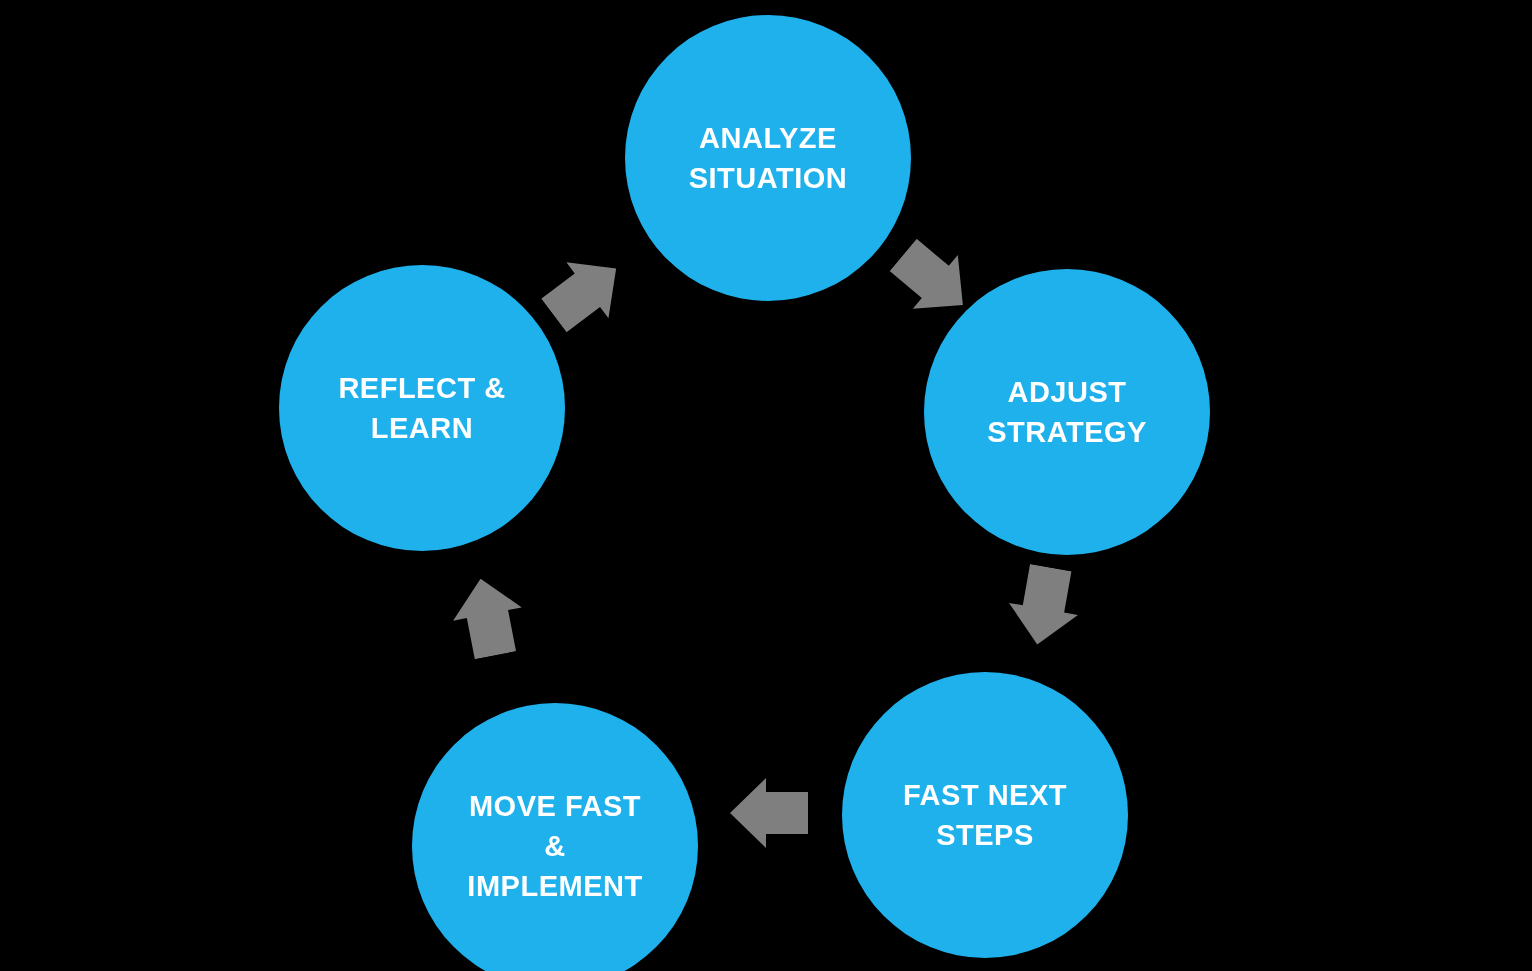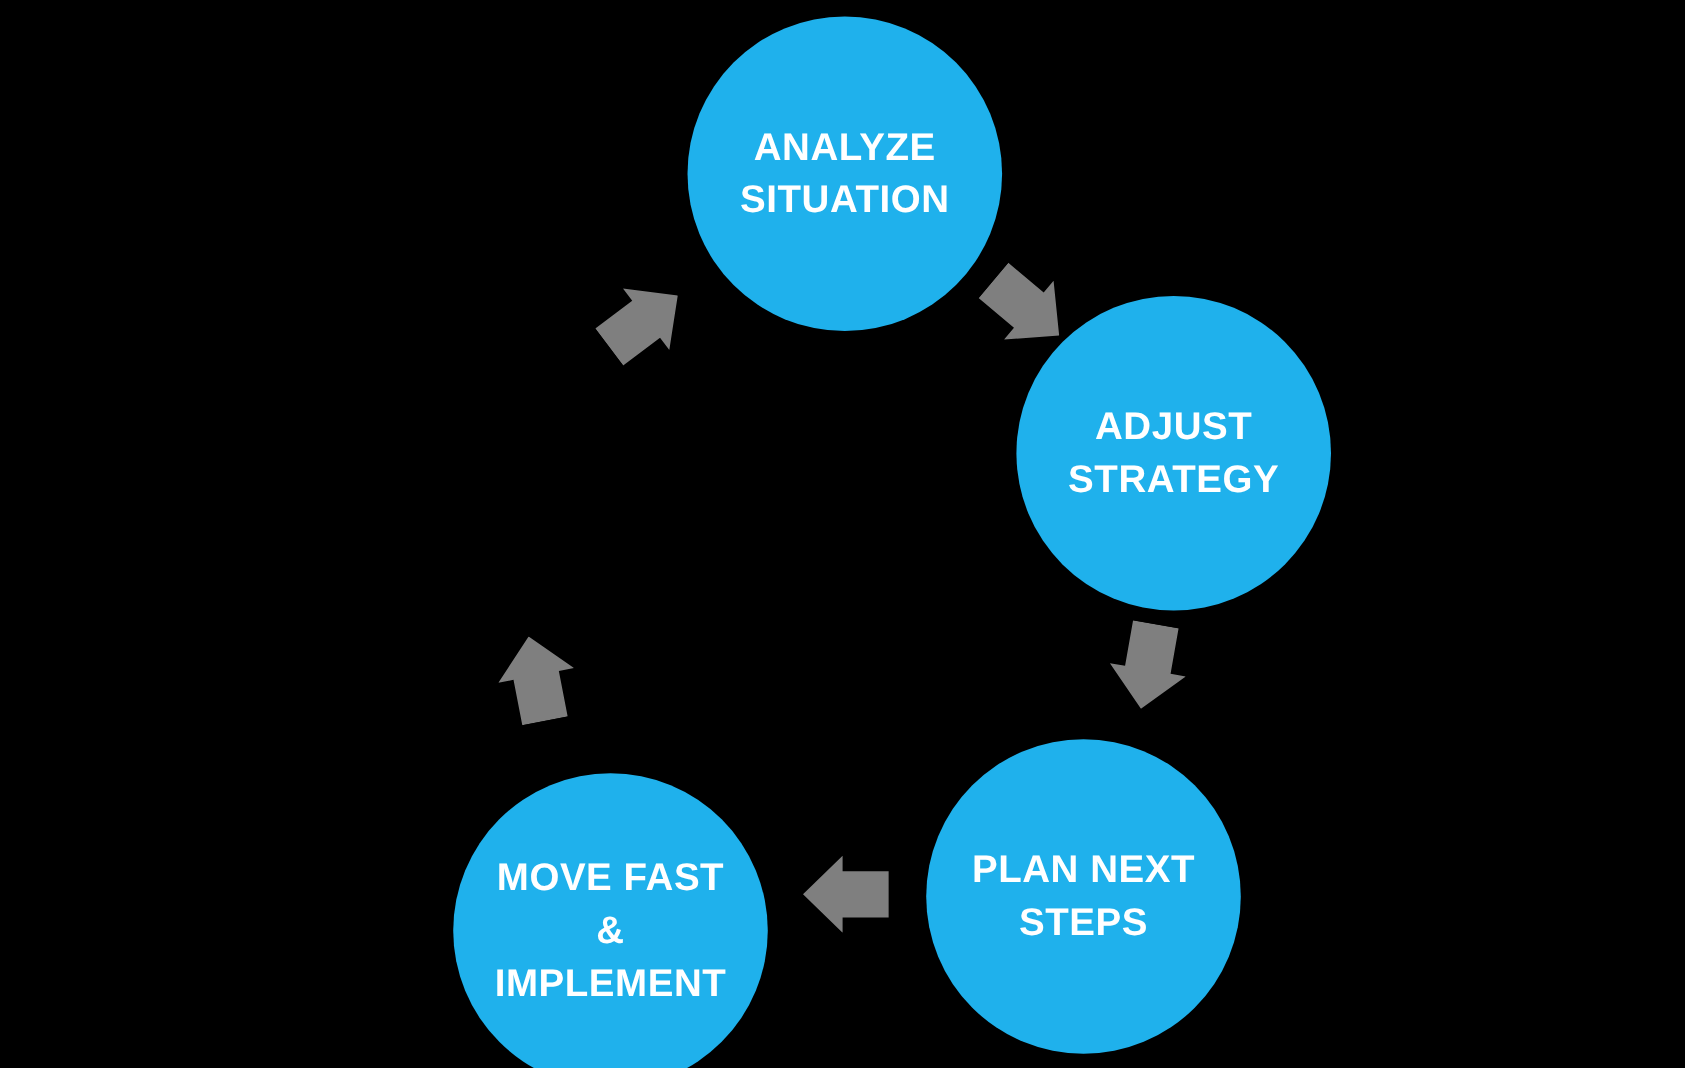--- a/index.html
+++ b/index.html
@@ -21,21 +21,21 @@
     height: 286px;
     border-radius: 50%;
     background: var(--circle-fill, #1FB1EC);
     display: flex;
     align-items: center;
     justify-content: center;
     text-align: center;
   }
   .step-label {
     color: var(--label-text, #FFFFFF);
-    font-size: 35px;
+    font-size: 29px;
     font-weight: bold;
     line-height: 1.38;
     letter-spacing: 0.5px;
     white-space: pre-line;
     padding: 0 14px;
   }
   .cycle-arrow {
     position: absolute;
     width: 78px;
     height: 70px;
@@ -70,30 +70,34 @@
     <span class="step-label">ANALYZE
 SITUATION</span>
   </div>
 
   <div class="step-circle" id="circle-adjust">
     <span class="step-label">ADJUST
 STRATEGY</span>
   </div>
 
   <div class="step-circle" id="circle-plan">
-    <span class="step-label">PLAN NEXT
+    <span class="step-label">FAST NEXT
 STEPS</span>
   </div>
 
   <div class="step-circle" id="circle-move">
     <span class="step-label">MOVE FAST
 &amp;
 IMPLEMENT</span>
   </div>
 
+  <div class="step-circle" id="circle-reflect">
+    <span class="step-label">REFLECT &amp;
+LEARN</span>
+  </div>
 
   <div class="cycle-arrow" id="arrow-reflect-analyze">
     <svg viewBox="0 0 78 70" aria-hidden="true">
         <polygon points="0,14 42,14 42,0 78,35 42,70 42,56 0,56"></polygon>
       </svg>
   </div>
 
   <div class="cycle-arrow" id="arrow-analyze-adjust">
     <svg viewBox="0 0 78 70" aria-hidden="true">
         <polygon points="0,14 42,14 42,0 78,35 42,70 42,56 0,56"></polygon>

